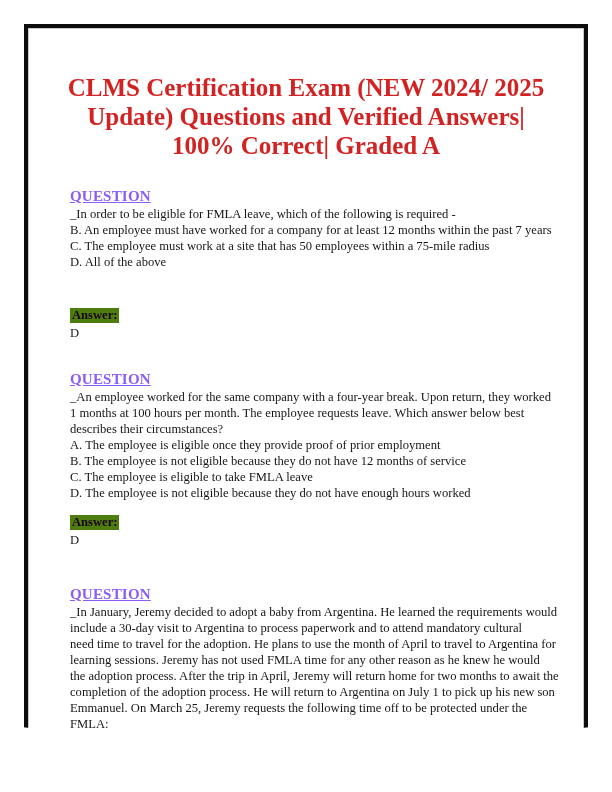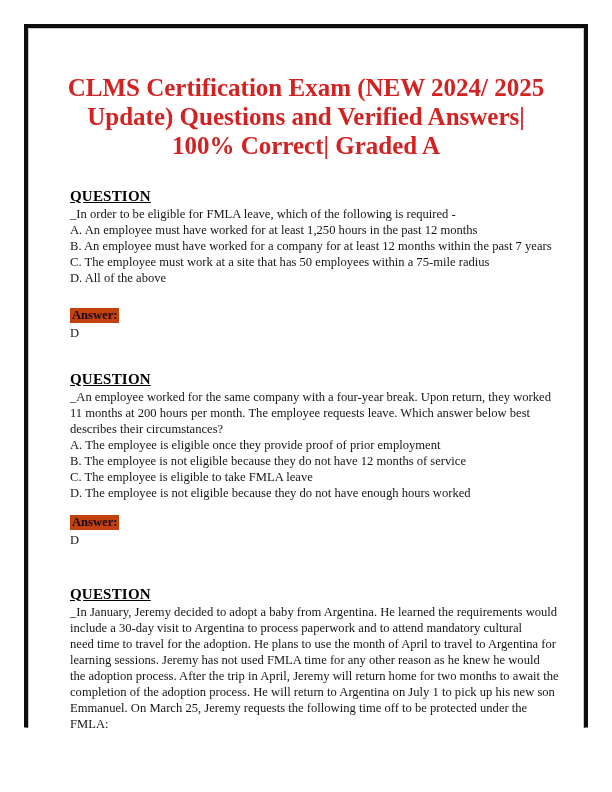--- a/index.html
+++ b/index.html
@@ -30,30 +30,30 @@
     text-align: center;
     font-size: 25px; line-height: 29px; font-weight: bold;
     color: #d32222;
   }
   .qblock { position: absolute; left: 70px; width: 488px; }
   .qhead {
     font-size: 15px; font-weight: bold;
     text-decoration: underline;
     line-height: 19px;
     letter-spacing: 0.2px;
-    color: #000000;
+    color: #8b5cf6;
   }
   .qbody .line, .qopts .line, .title .line { white-space: nowrap; }
   .qbody .line, .qopts .line {
     font-size: 12.6px; line-height: 16px;
   }
   .ablock { position: absolute; left: 70px; }
   .alabel {
     display: inline-block;
-    background: #c2410c;
+    background: #4d7c0f;
     color: #190519;
     font-weight: bold;
     font-size: 12.6px; line-height: 15px;
     padding: 0 2px;
   }
   .aval { font-size: 12.6px; line-height: 16px; margin-top: 2px; }
   .pos-q1 { top: 187px; }
   .pos-a1 { top: 305px; }
   .pos-q2 { top: 370px; }
   .pos-a2 { top: 512px; }
@@ -94,37 +94,36 @@
       <div class="line">Update) Questions and Verified Answers|</div>
       <div class="line">100% Correct| Graded A</div>
     </h1>
 
   <section class="qblock pos-q1">
     <div class="qhead">QUESTION</div>
     <div class="qbody">
         <div class="line">_In order to be eligible for FMLA leave, which of the following is required -</div>
       </div>
     <div class="qopts">
-        <div class="line">A. An employee must have worked for at least 1,250 hours in the past 12 months</div>
         <div class="line">B. An employee must have worked for a company for at least 12 months within the past 7 years</div>
         <div class="line">C. The employee must work at a site that has 50 employees within a 75-mile radius</div>
         <div class="line">D. All of the above</div>
       </div>
   </section>
 
   <section class="ablock pos-a1">
     <span class="alabel">Answer:</span>
     <div class="aval">D</div>
   </section>
 
   <section class="qblock pos-q2">
     <div class="qhead">QUESTION</div>
     <div class="qbody">
         <div class="line">_An employee worked for the same company with a four-year break. Upon return, they worked</div>
-        <div class="line">11 months at 200 hours per month. The employee requests leave. Which answer below best</div>
+        <div class="line">1 months at 100 hours per month. The employee requests leave. Which answer below best</div>
         <div class="line">describes their circumstances?</div>
       </div>
     <div class="qopts">
         <div class="line">A. The employee is eligible once they provide proof of prior employment</div>
         <div class="line">B. The employee is not eligible because they do not have 12 months of service</div>
         <div class="line">C. The employee is eligible to take FMLA leave</div>
         <div class="line">D. The employee is not eligible because they do not have enough hours worked</div>
       </div>
   </section>
 

